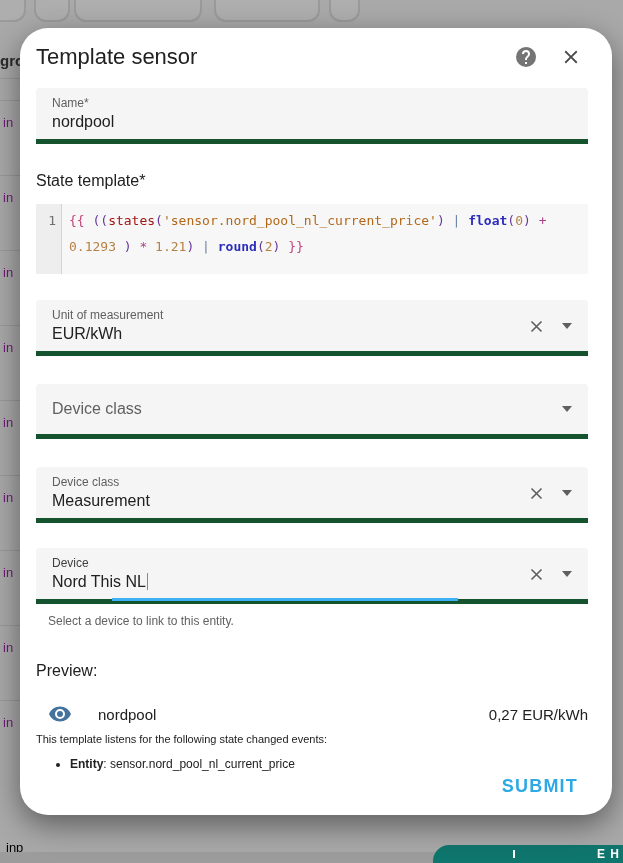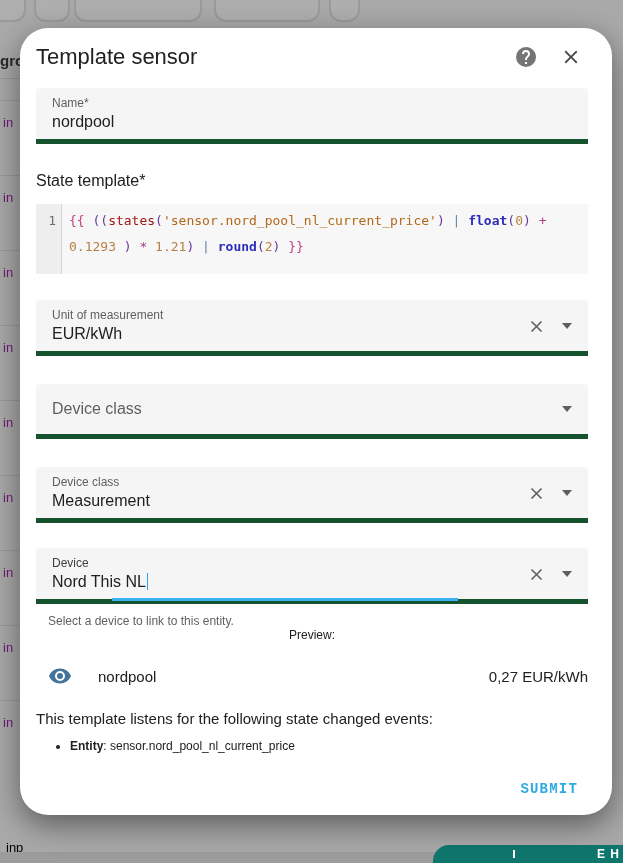--- a/index.html
+++ b/index.html
@@ -62,31 +62,31 @@
   .tok-brace{color:#c1437e;}
   .tok-paren{color:#67379a;}
   .tok-name{color:#a31515;}
   .tok-string{color:#b26818;}
   .tok-pipe{color:#6b82a6;}
   .tok-func{color:#2d2dbb;font-weight:bold;}
   .tok-number{color:#b78145;}
   .tok-op{color:#b03f8c;}
 
   .mt26{margin-top:26px;} .mt28{margin-top:28px;} .mt25{margin-top:25px;}
-  .preview-heading{font-size:12px;text-align:center;}
+  .preview-heading{font-size:16px;margin-top:34px;}
   .preview-row{display:flex;align-items:center;margin-top:22px;padding:0 0 0 12px;}
   .preview-row .pname{font-size:15px;margin-left:26px;flex:1;}
   .preview-row .pvalue{font-size:15px;text-align:right;}
-  .listen-text{font-size:15px;margin-top:22px;}
+  .listen-text{font-size:11px;margin-top:7px;}
   .events-list{margin:9px 0 0 0;padding-left:34px;font-size:12px;}
   .events-list li{line-height:20px;}
   .submit-btn{
     position:absolute;right:26px;bottom:12px;background:none;border:none;cursor:pointer;
-    color:#2fa9e4;font-size:14px;font-weight:bold;letter-spacing:1.2px;
-    font-family:Liberation Mono, monospace;padding:6px 8px;margin-left:24px;
+    color:#2fa9e4;font-size:18px;font-weight:bold;letter-spacing:1.2px;
+    font-family:Liberation Sans, sans-serif;padding:6px 8px;margin-left:24px;
   }
 </style>
 </head>
 <body>
 
 <div class="bg-layer">
   <div class="bg-chip" style="left:-14px;width:36px;"></div>
   <div class="bg-chip" style="left:34px;width:32px;"></div>
   <div class="bg-chip" style="left:74px;width:124px;"></div>
   <div class="bg-chip" style="left:214px;width:102px;"></div>

